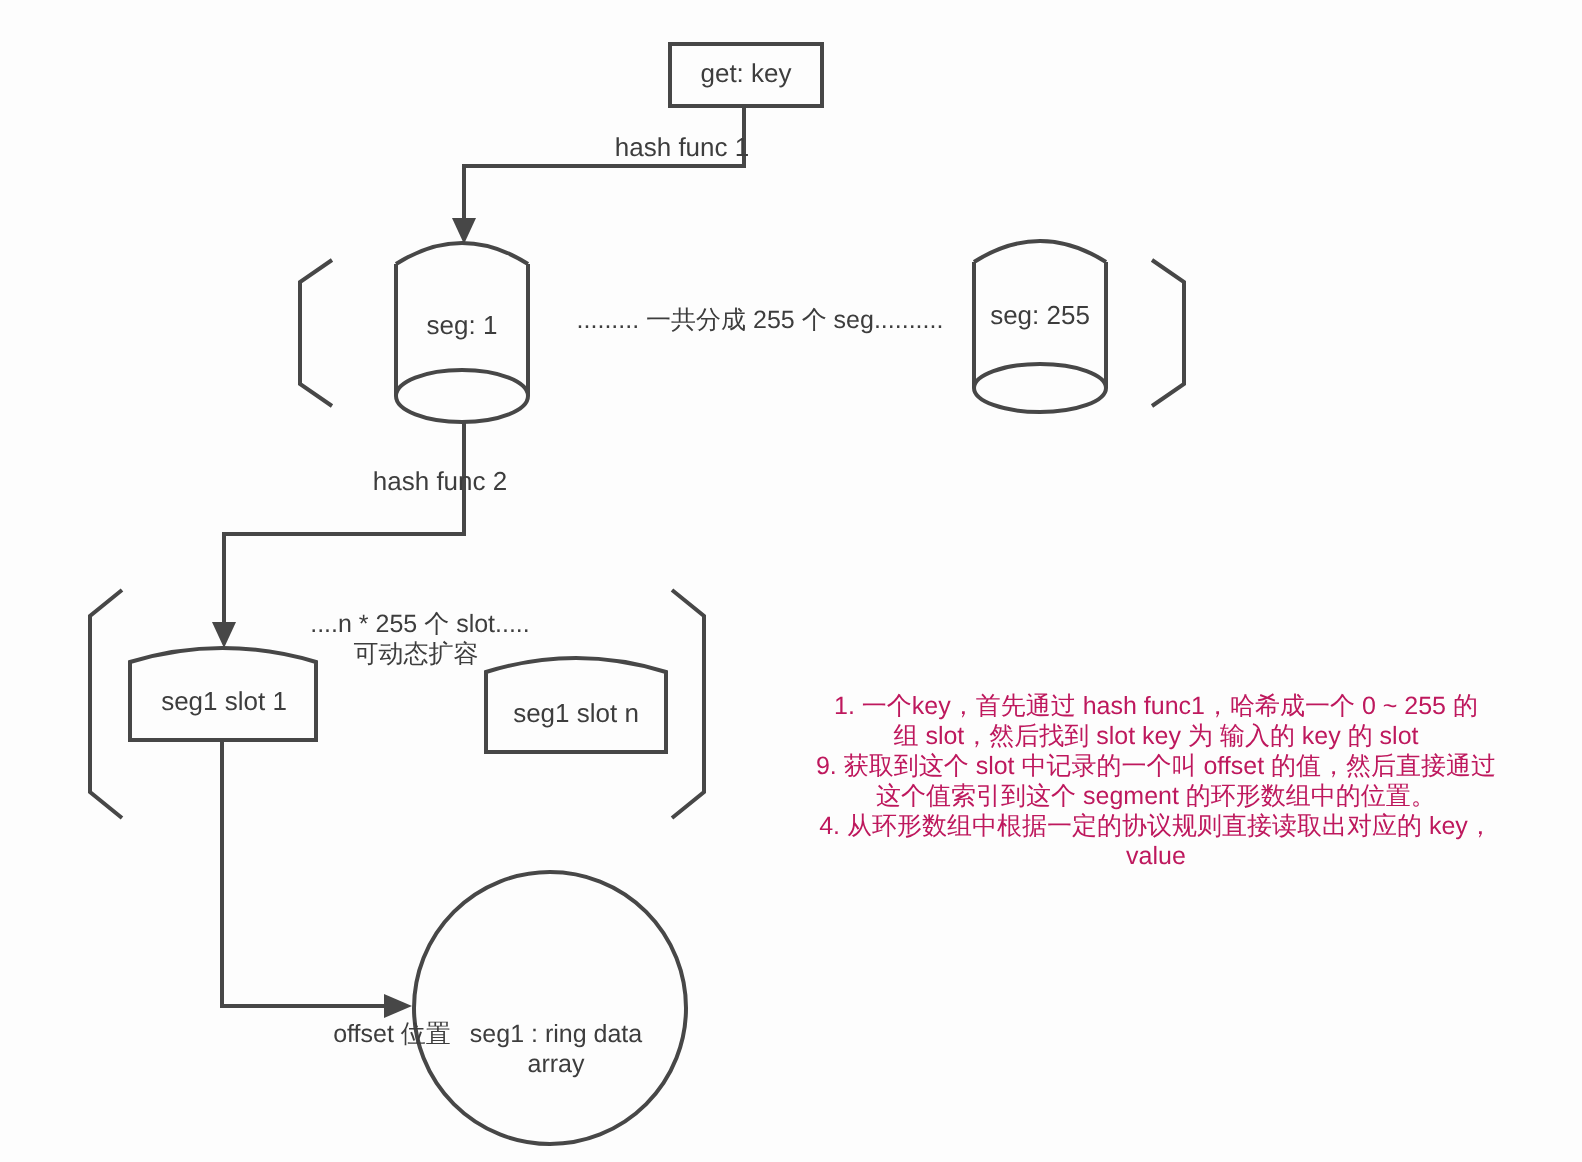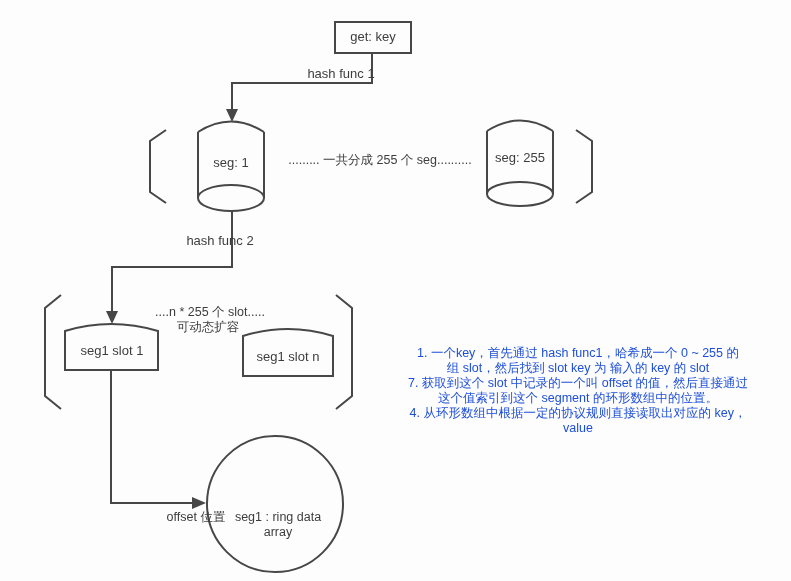--- a/index.html
+++ b/index.html
@@ -25,21 +25,21 @@
   .f12 { font-size: 12.5px; }
   .multiline { line-height: 14.5px; }
   .notes {
     position: absolute;
     left: 398px;
     top: 346px;
     width: 360px;
     text-align: center;
     font-size: 12.5px;
     line-height: 15px;
-    color: #1d4ed8;
+    color: #be185d;
   }
 </style>
 </head>
 <body>
 
 <div class="stage">
 
   <svg width="791" height="581" viewBox="0 0 791 581">
     <g fill="none" stroke="#474747" stroke-width="2">
 
@@ -100,19 +100,19 @@
   <div class="lbl f12" style="left:196px; top:510px;">offset 位置</div>
 
   <div class="lbl f12 multiline" style="left:278px; top:490px;margin-top:20px;">
     <div>seg1 : ring data</div>
     <div>array</div>
   </div>
 
   <div class="notes">
     <div>1. 一个key，首先通过 hash func1，哈希成一个 0 ~ 255 的</div>
     <div>组 slot，然后找到 slot key 为 输入的 key 的 slot</div>
-    <div>7. 获取到这个 slot 中记录的一个叫 offset 的值，然后直接通过</div>
+    <div>9. 获取到这个 slot 中记录的一个叫 offset 的值，然后直接通过</div>
     <div>这个值索引到这个 segment 的环形数组中的位置。</div>
     <div>4. 从环形数组中根据一定的协议规则直接读取出对应的 key，</div>
     <div>value</div>
   </div>
 
 </div>
 
 </body></html>

